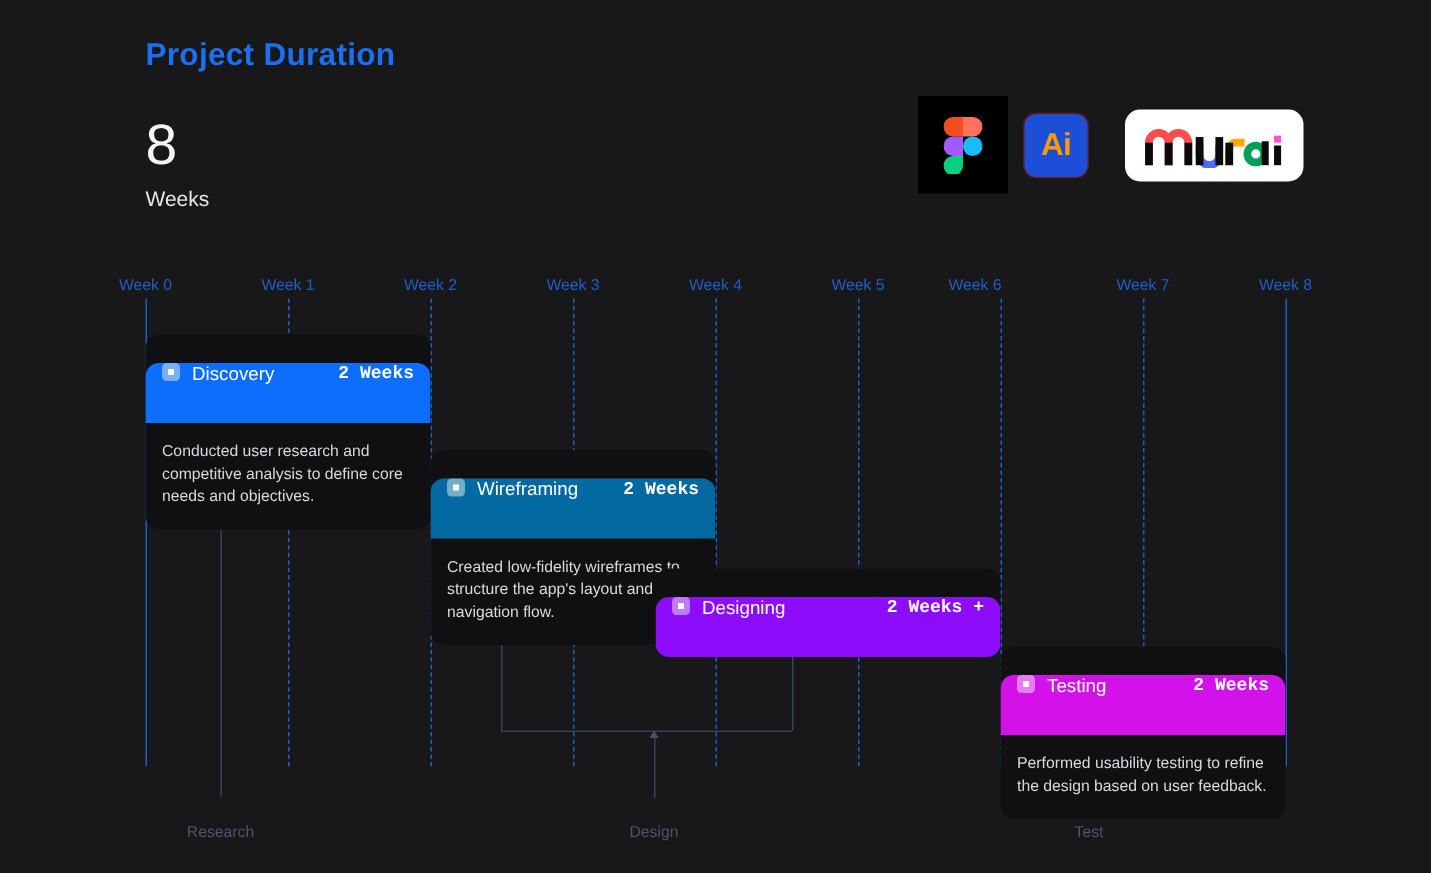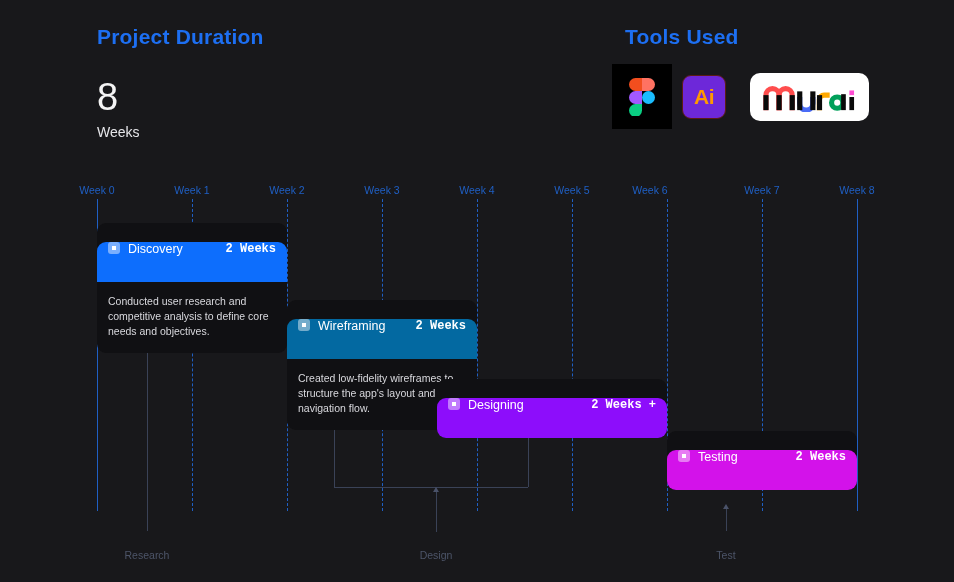--- a/index.html
+++ b/index.html
@@ -46,21 +46,21 @@
   
   .tools { position: absolute; left: 612px; top: 64px; display: flex; align-items: center; gap: 10px; }
 
   .tool-figma {
     width: 60px; height: 65px;
     background: #000000;
     display: flex; align-items: center; justify-content: center;
   }
   .tool-ai {
     width: 44px; height: 44px;
-    background: #6d28d9;
+    background: #1d4ed8;
     border: 1px solid #5c1b14;
     border-radius: 9px;
     display: flex; align-items: center; justify-content: center;
     color: #ff9a00;
     font-size: 21px;
     font-weight: 700;
     letter-spacing: -0.5px;
   }
   .tool-mural {
     width: 119px; height: 48px;
@@ -155,21 +155,20 @@
     transform: translateX(-50%);
     white-space: nowrap;
   }
 </style>
 </head>
 <body>
 
 <div class="stage">
 
   <div class="section-title" id="title-duration">Project Duration</div>
-  <div class="section-title" id="title-tools">Tools Used</div>
 
   <div class="stats">
     <div>
       <div class="stat-value">8</div>
       <div class="stat-label">Weeks</div>
     </div>
   </div>
 
   <div class="tools">
     <div class="tool-figma">
@@ -280,15 +279,16 @@
   </div>
 
   <div class="card" style="left:667px; top:431px; width:190px;">
     <div class="card-head" style="background:#d312ea;">
       <span class="card-bullet">
           <i></i>
         </span>
       <span class="card-name">Testing</span>
       <span class="card-dur">2 Weeks</span>
     </div>
+    <div class="card-body">Performed usability testing to refine the design based on user feedback.</div>
   </div>
 
 </div>
 
 </body></html>

